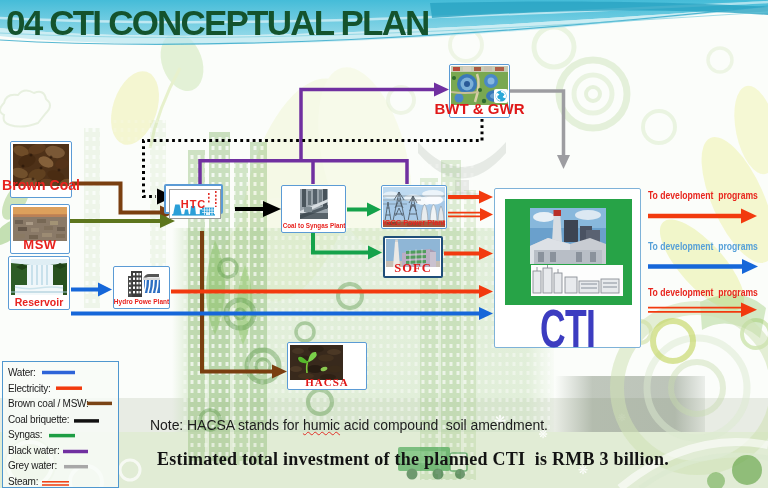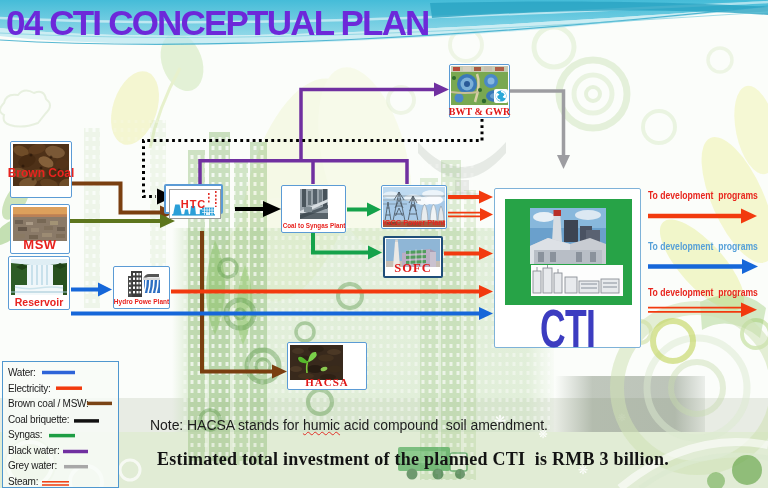--- a/index.html
+++ b/index.html
@@ -154,21 +154,21 @@
 <circle cx="716" cy="481" r="9" fill="#6fae54" opacity="0.6"></circle>
 
 <path d="M0,0 H768 V7 C640,16 500,26 330,33 C180,38 70,36 0,28 Z" fill="url(#wg)"></path>
 <path d="M768,7 C620,24 420,42 240,44 C140,45 50,42 0,36 L0,28 C70,36 180,38 330,33 C500,26 640,16 768,7 Z" fill="#b7e5ef" opacity="0.7"></path>
 <path d="M0,18 C240,30 520,14 768,2" stroke="#ffffff" stroke-width="2.5" fill="none" opacity="0.55"></path>
 <path d="M430,3 C560,0 680,2 768,7 L768,15 C650,7 540,11 432,18 Z" fill="#28a2c2" opacity="0.8"></path>
 <path d="M0,40 C200,52 480,38 768,6" stroke="#2fa8c8" stroke-width="1.2" fill="none" opacity="0.8"></path>
 <path d="M0,33 C240,46 520,28 768,12" stroke="#6cc8da" stroke-width="1" fill="none" opacity="0.6"></path>
 </svg>
 
-<div class="abs" style="left:6px;top:3px;font-size:35px;font-weight:bold;color:#6d28d9;letter-spacing:-1.8px;white-space:nowrap">04 CTI CONCEPTUAL PLAN</div>
+<div class="abs" style="left:6px;top:3px;font-size:35px;font-weight:bold;color:#14532d;letter-spacing:-1.8px;white-space:nowrap">04 CTI CONCEPTUAL PLAN</div>
 
 <svg class="abs" style="left:0;top:0" width="768" height="488" viewBox="0 0 768 488" fill="none">
 
 <g stroke="#7030a0" stroke-width="3.5">
 <path d="M200,184 V160.8 H407 V184"></path>
 <path d="M313,160.8 V184"></path>
 <path d="M301,160.8 V89.5 H436"></path>
 </g>
 <polygon points="449,89.5 434,82.5 434,96.5" fill="#7030a0"></polygon>
 
@@ -245,21 +245,21 @@
 </g>
 <g fill="#241308" opacity="0.6">
 <circle cx="18" cy="11" r="1.5"></circle>
         <circle cx="38" cy="13" r="1.5"></circle>
         <circle cx="10" cy="22" r="1.5"></circle>
 <circle cx="28" cy="24" r="1.5"></circle>
         <circle cx="46" cy="26" r="1.5"></circle>
         <circle cx="20" cy="35" r="1.5"></circle>
 </g>
 </svg>
-<div class="rlbl" style="bottom:17px;font-size:12px">Brown Coal</div>
+<div class="rlbl" style="bottom:4px;font-size:14px">Brown Coal</div>
 </div>
 
 <div class="box" style="left:10px;top:204px;width:60px;height:50px">
 <svg style="position:absolute;left:2px;top:2px" width="54" height="34" viewBox="0 0 54 34">
 <rect width="54" height="34" fill="#9a8878"></rect>
 <rect width="54" height="8" fill="#dca05c"></rect>
 <rect y="7" width="54" height="4" fill="#c08050" opacity="0.8"></rect>
 <rect y="10" width="54" height="24" fill="#8a7a68"></rect>
 <g opacity="0.85">
 <rect x="2" y="13" width="8" height="4" fill="#6b5d4f"></rect>
@@ -461,21 +461,21 @@
 <circle cx="29" cy="24" r="2" fill="#2f6b2f"></circle>
       <circle cx="33" cy="35" r="2.2" fill="#2f6b2f"></circle>
       <circle cx="3" cy="12" r="2" fill="#2f6b2f"></circle>
 </svg>
 <svg style="position:absolute;right:1px;bottom:14px" width="14" height="14" viewBox="0 0 14 14">
 <rect width="14" height="14" rx="2" fill="#fff"></rect>
 <circle cx="7" cy="7" r="5.5" fill="#2aa8d8"></circle>
 <path d="M7,2.5 A4.5,4.5 0 0 1 11.2,8.5 L9,7.5 M11.2,8.5 L10.5,5.8" stroke="#fff" stroke-width="1.4" fill="none"></path>
 <path d="M6.2,11.3 A4.5,4.5 0 0 1 3,4.5 L5,6 M3,4.5 L3.2,7.4" stroke="#fff" stroke-width="1.4" fill="none"></path>
 </svg>
-<div class="rlbl" style="bottom:0;font-family:Liberation Serif, serif;font-size:10px;color:#e01818">BWT &amp; GWR</div>
+<div class="rlbl" style="bottom:0;font-family:Liberation Sans, sans-serif;font-size:15px;color:#e01818">BWT &amp; GWR</div>
 </div>
 
 <div class="box" style="left:287px;top:342px;width:80px;height:48px">
 <svg style="position:absolute;left:2px;top:2px" width="53" height="35" viewBox="0 0 53 35">
 <rect width="53" height="35" fill="#38291c"></rect>
 <g opacity="0.8">
 <ellipse cx="8" cy="6" rx="6" ry="3" fill="#4a3827"></ellipse>
         <ellipse cx="26" cy="4" rx="8" ry="3.5" fill="#2c2014"></ellipse>
 <ellipse cx="44" cy="7" rx="7" ry="3" fill="#503c28"></ellipse>
         <ellipse cx="14" cy="14" rx="7" ry="3.5" fill="#2c2014"></ellipse>

